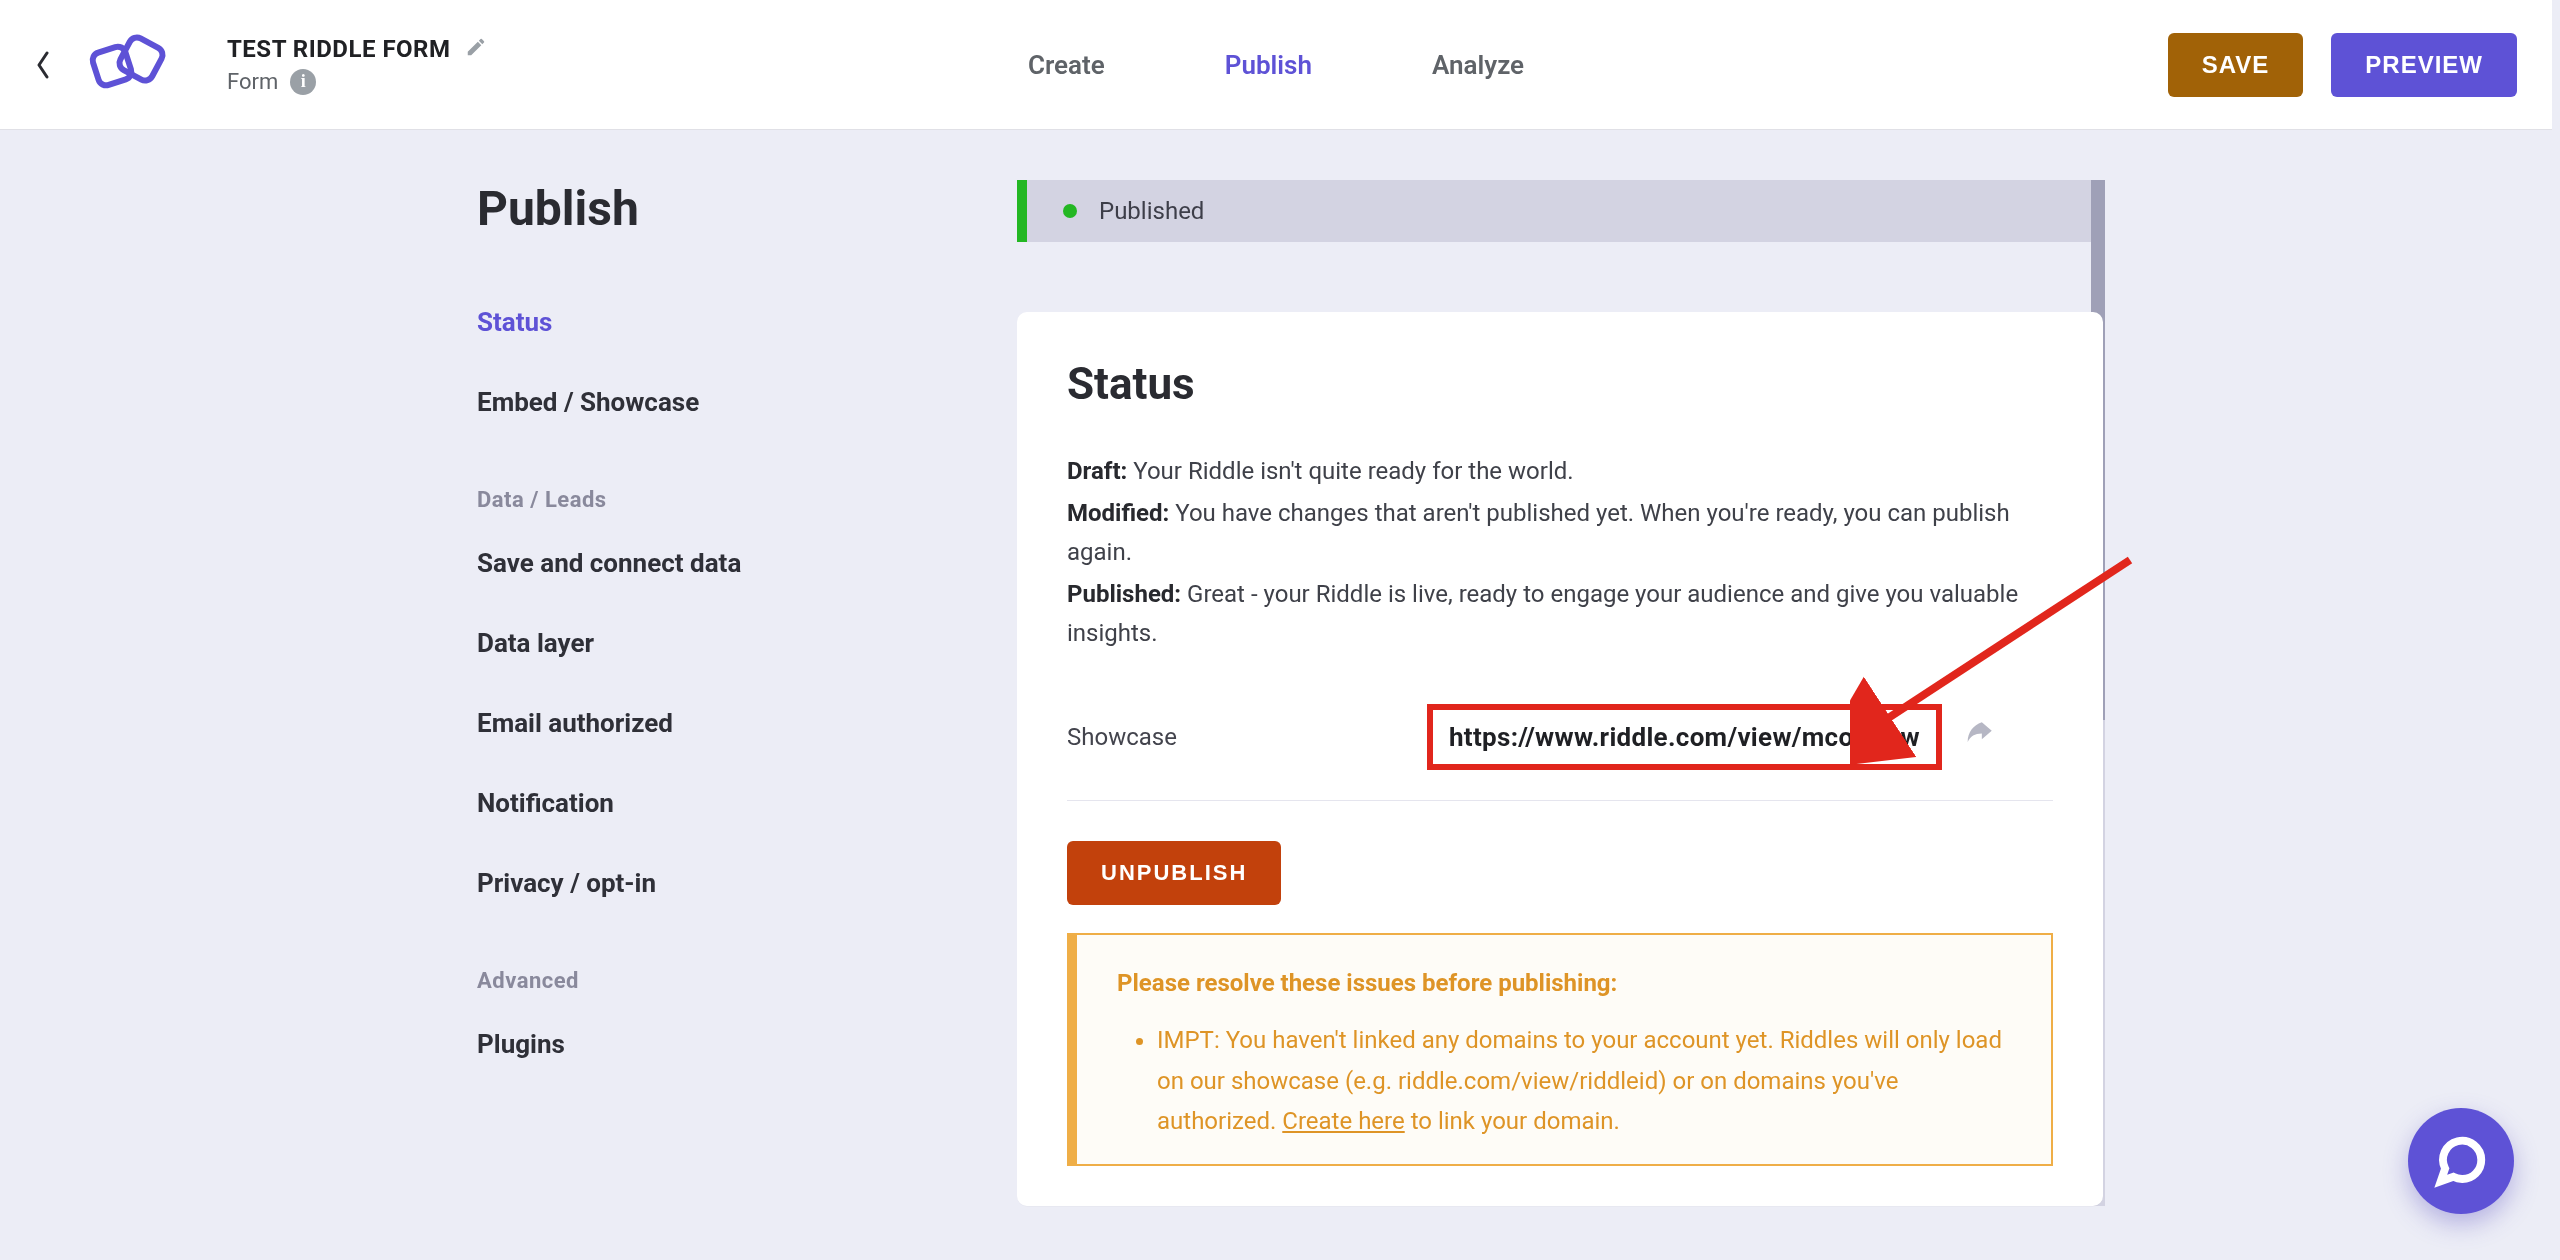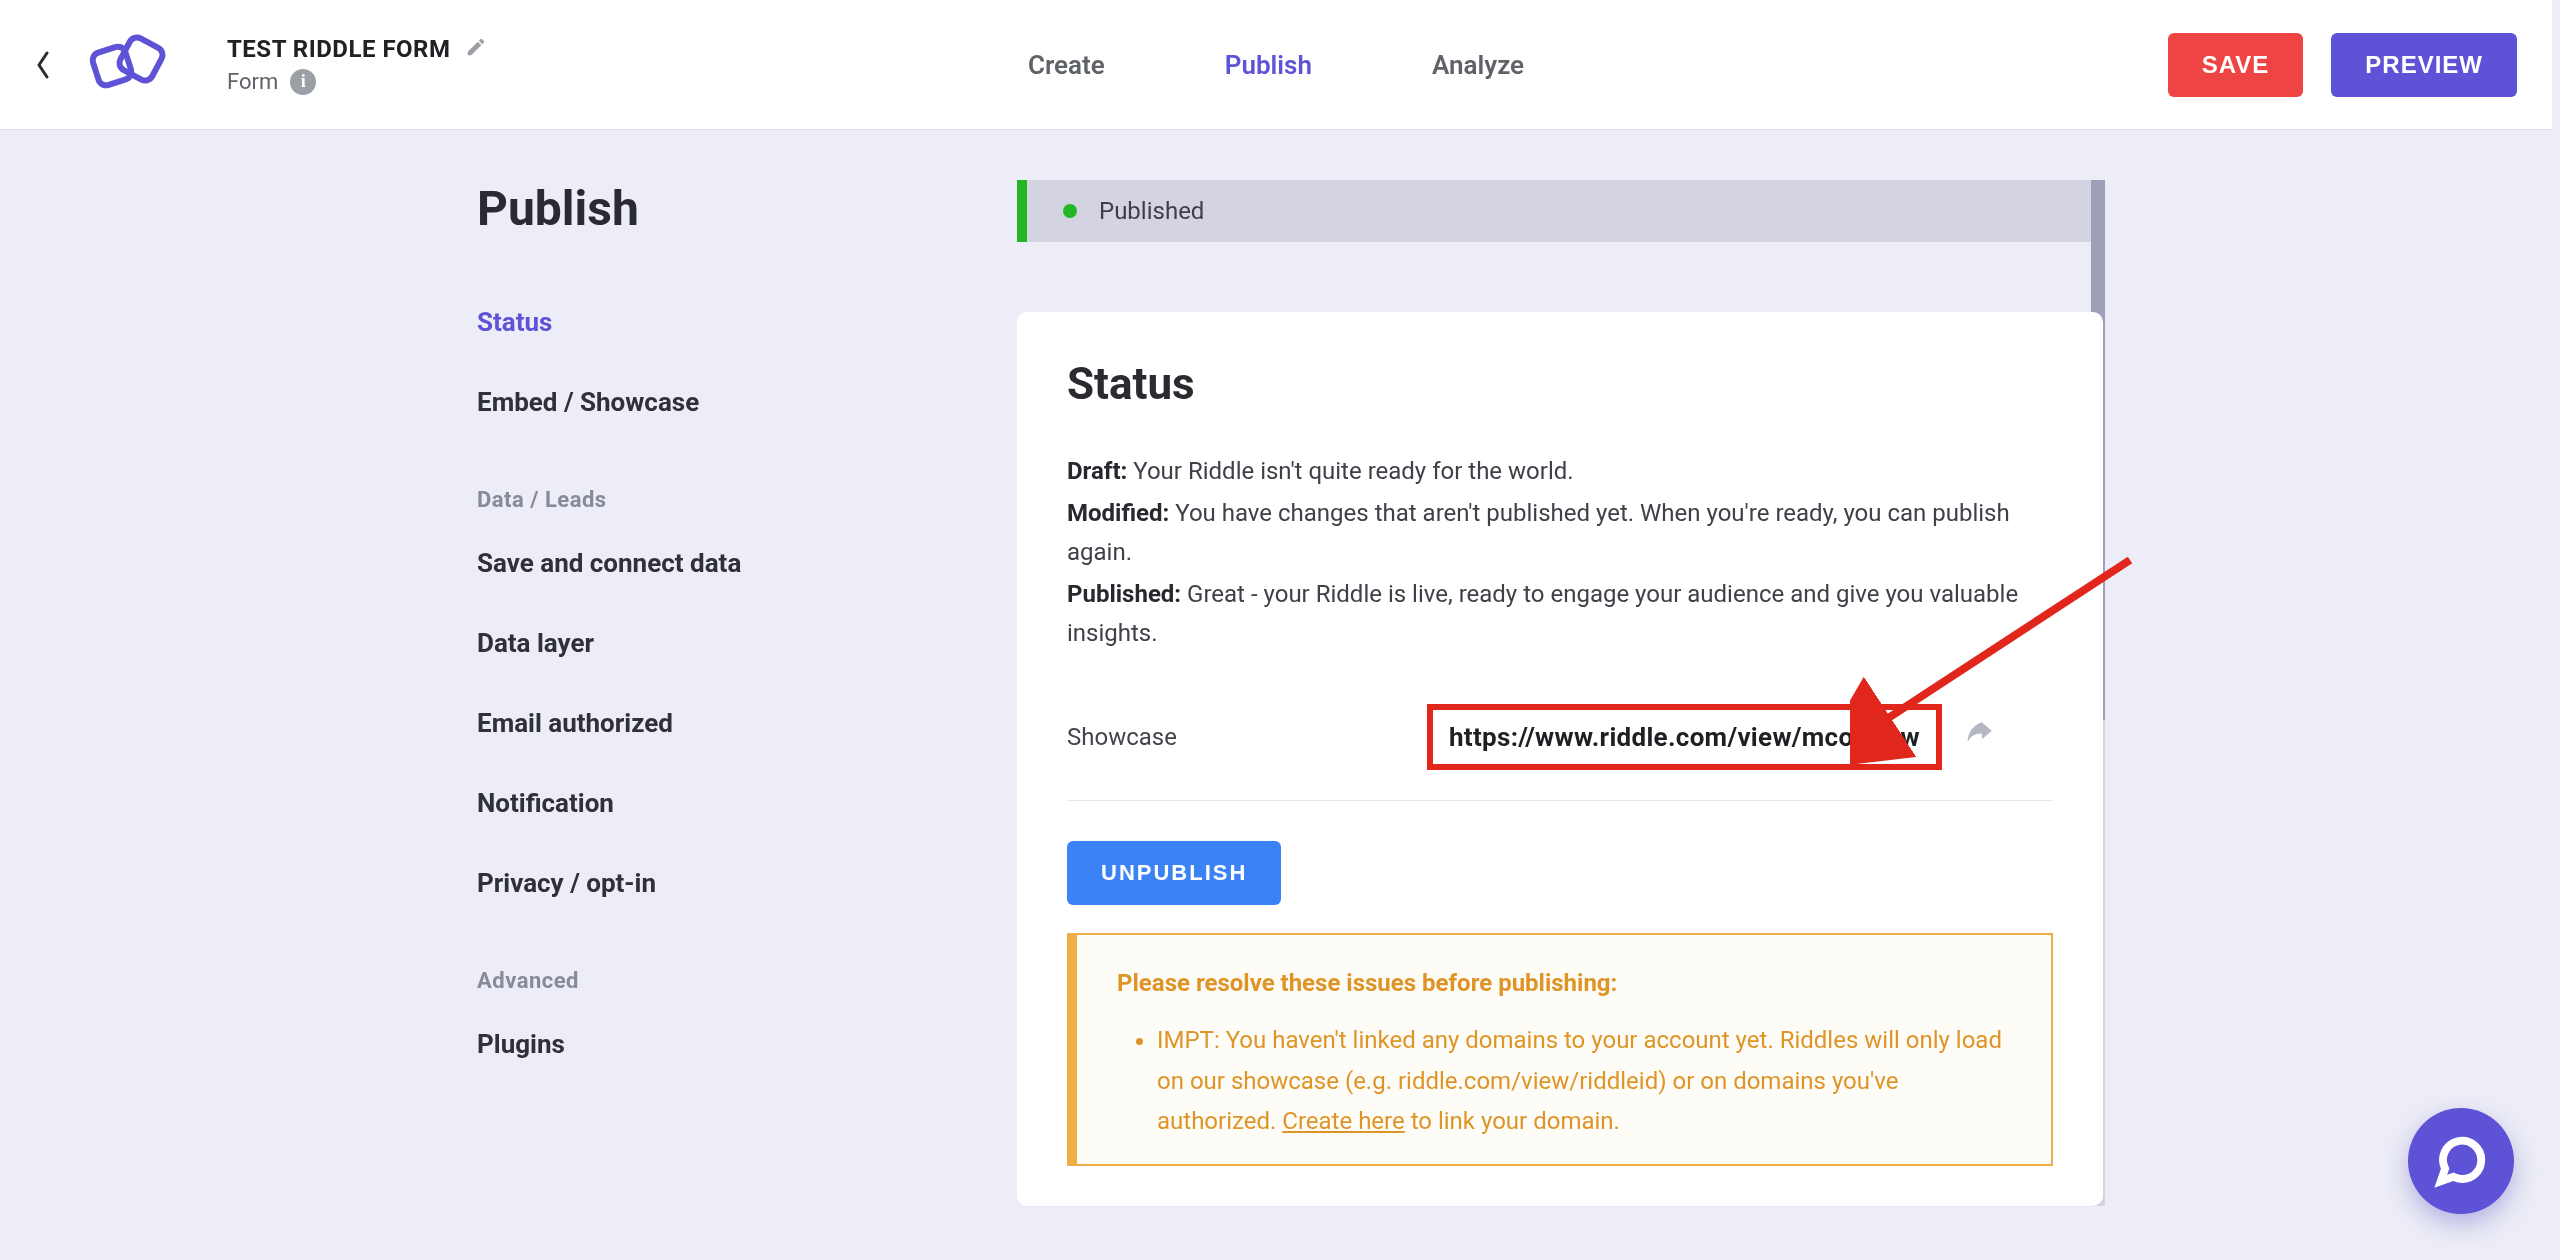--- a/index.html
+++ b/index.html
@@ -62,21 +62,21 @@
       font-size: 24px;
       font-weight: 700;
       letter-spacing: 1px;
       border-radius: 6px;
       border:none;
       cursor:pointer;
       display:inline-flex;
       align-items:center;
       justify-content:center;
     }
-    .btn-save { background:#ef4444; color:#fff; }
+    .btn-save { background:#a16207; color:#fff; }
     .btn-preview { background:#5E52D6; color:#fff; }
 
     
     .content {
       padding-top: 180px;
       display:flex;
       justify-content: center;
       gap: 40px;
     }
     .sidebar {
@@ -151,21 +151,21 @@
       font-weight:700;
       color:#1F2024;
       letter-spacing:.3px;
     }
     .share-icon { margin-left: 20px; color:#B6B7C4; }
     .share-icon svg{ width:34px; height:34px;}
     .unpublish-btn{
       margin-top: 40px;
       height: 64px;
       padding: 0 34px;
-      background:#3b82f6;
+      background:#c2410c;
       color:#fff;
       border:none;
       border-radius:6px;
       font-size:22px;
       font-weight:700;
       letter-spacing:2px;
       cursor:pointer;
     }
     .warning-box{
       margin-top: 28px;

